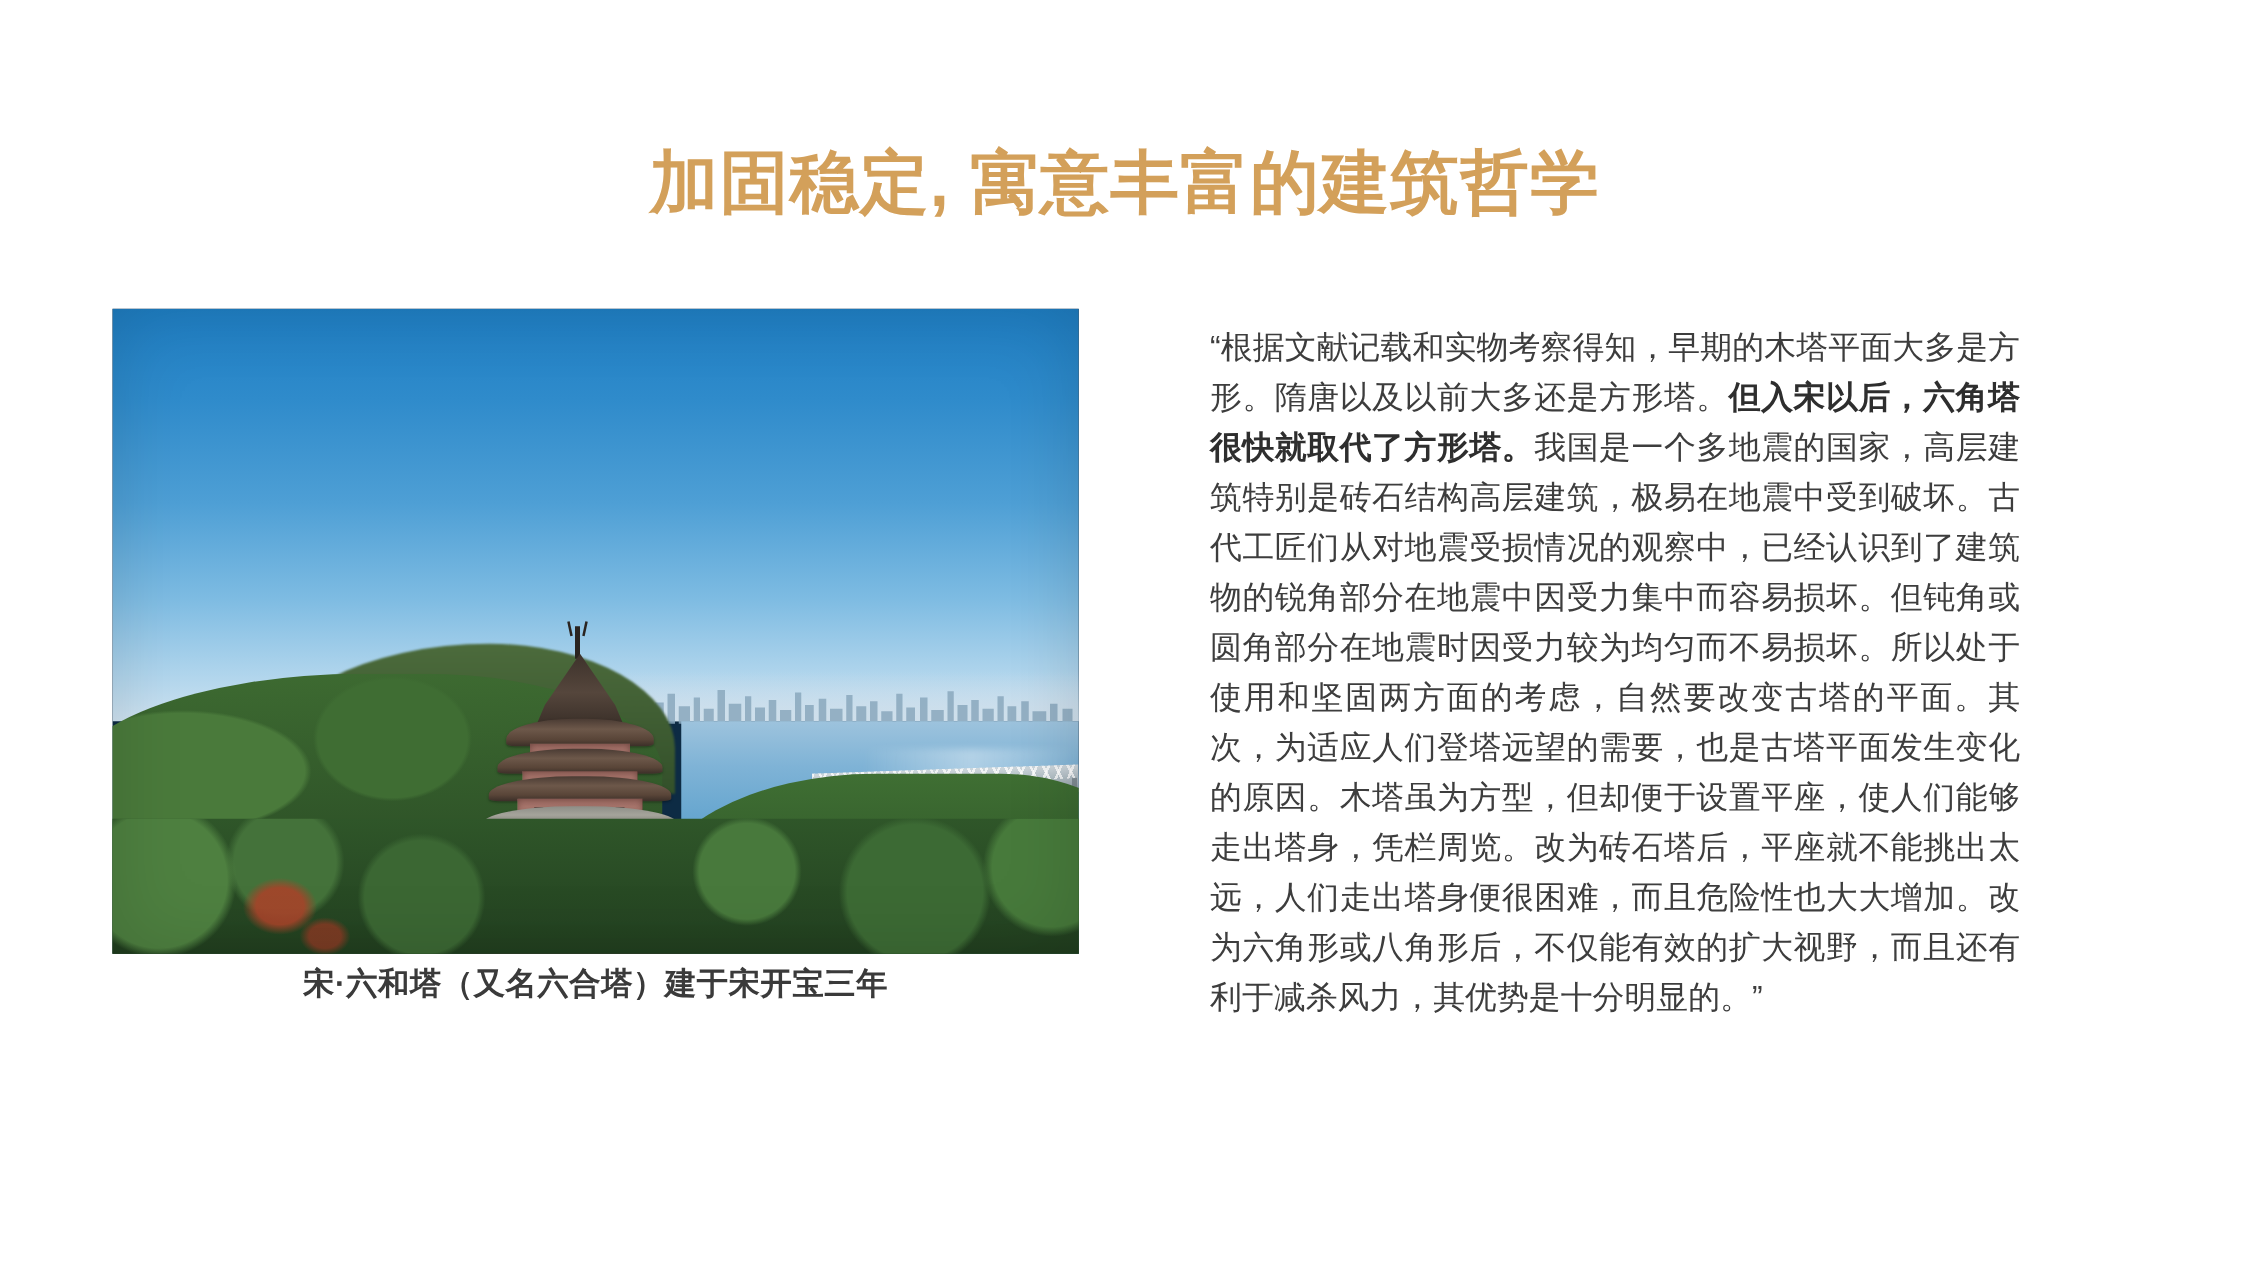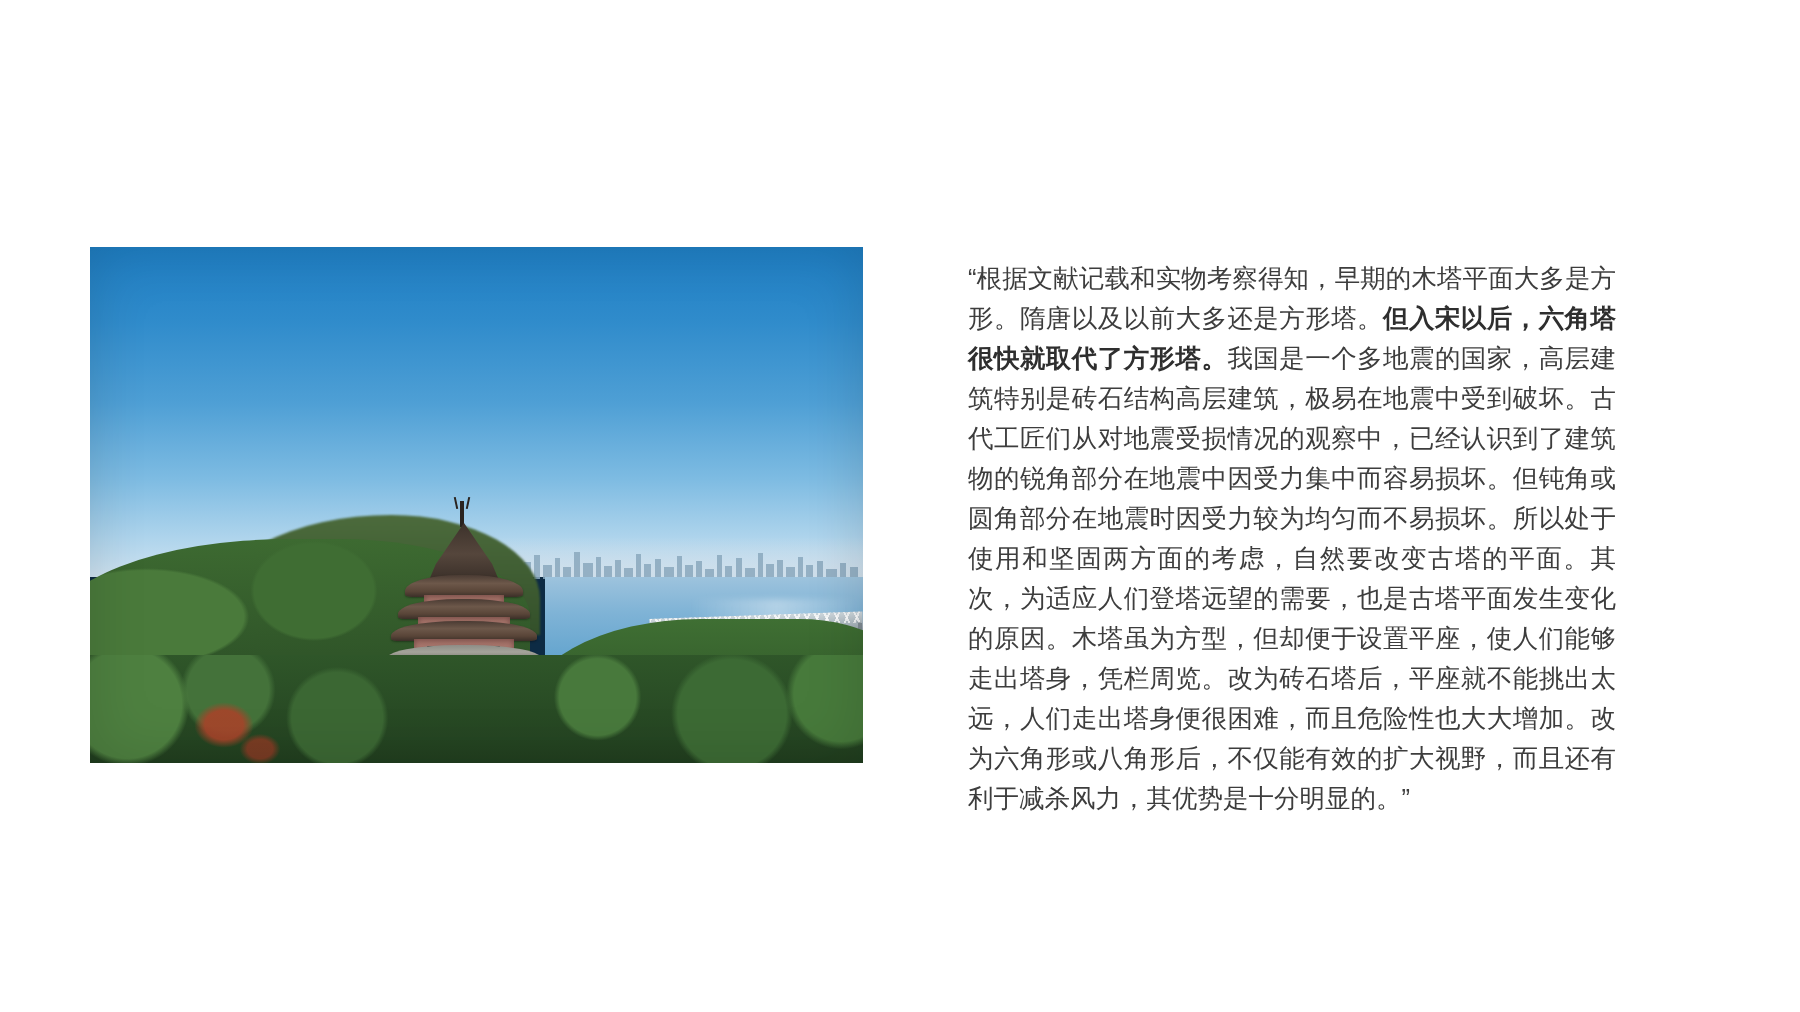--- a/index.html
+++ b/index.html
@@ -321,20 +321,23 @@
     font-weight: 700;
     color: #2e2e2e;
   }
   .copy .para { margin: 0; }
 </style>
 </head>
 <body>
 
 <div class="slide" style="background: rgb(255, 255, 255);">
 
+  <div class="title-wrap">
+    <h1 class="title" style="color: rgb(211, 160, 90);">加固稳定, 寓意丰富的建筑哲学</h1>
+  </div>
 
   <div class="photo-frame">
     <div class="photo">
 
       <div class="sky"></div>
       <div class="far-haze"></div>
 
       <div class="skyline">
         <i style="left:4px;  width:7px;  height:17px;"></i>
         <i style="left:14px; width:6px;  height:24px;"></i>
@@ -463,20 +466,21 @@
       </div>
 
       <div class="forest-front"></div>
       <div class="foliage-red"></div>
       <div class="foliage-red2"></div>
 
       <div class="photo-vignette"></div>
     </div>
   </div>
 
+  <div class="caption">宋·六和塔（又名六合塔）建于宋开宝三年</div>
 
   <div class="copy">
     <p class="para">
       <span>“根据文献记载和实物考察得知，早期的木塔平面大多是方形。隋唐以及以前大多还是方形塔。</span><b>但入宋以后，六角塔很快就取代了方形塔。</b><span>我国是一个多地震的国家，高层建筑特别是砖石结构高层建筑，极易在地震中受到破坏。古代工匠们从对地震受损情况的观察中，已经认识到了建筑物的锐角部分在地震中因受力集中而容易损坏。但钝角或圆角部分在地震时因受力较为均匀而不易损坏。所以处于使用和坚固两方面的考虑，自然要改变古塔的平面。其次，为适应人们登塔远望的需要，也是古塔平面发生变化的原因。木塔虽为方型，但却便于设置平座，使人们能够走出塔身，凭栏周览。改为砖石塔后，平座就不能挑出太远，人们走出塔身便很困难，而且危险性也大大增加。改为六角形或八角形后，不仅能有效的扩大视野，而且还有利于减杀风力，其优势是十分明显的。”</span>
     </p>
   </div>
 
 </div>
 
 </body></html>

